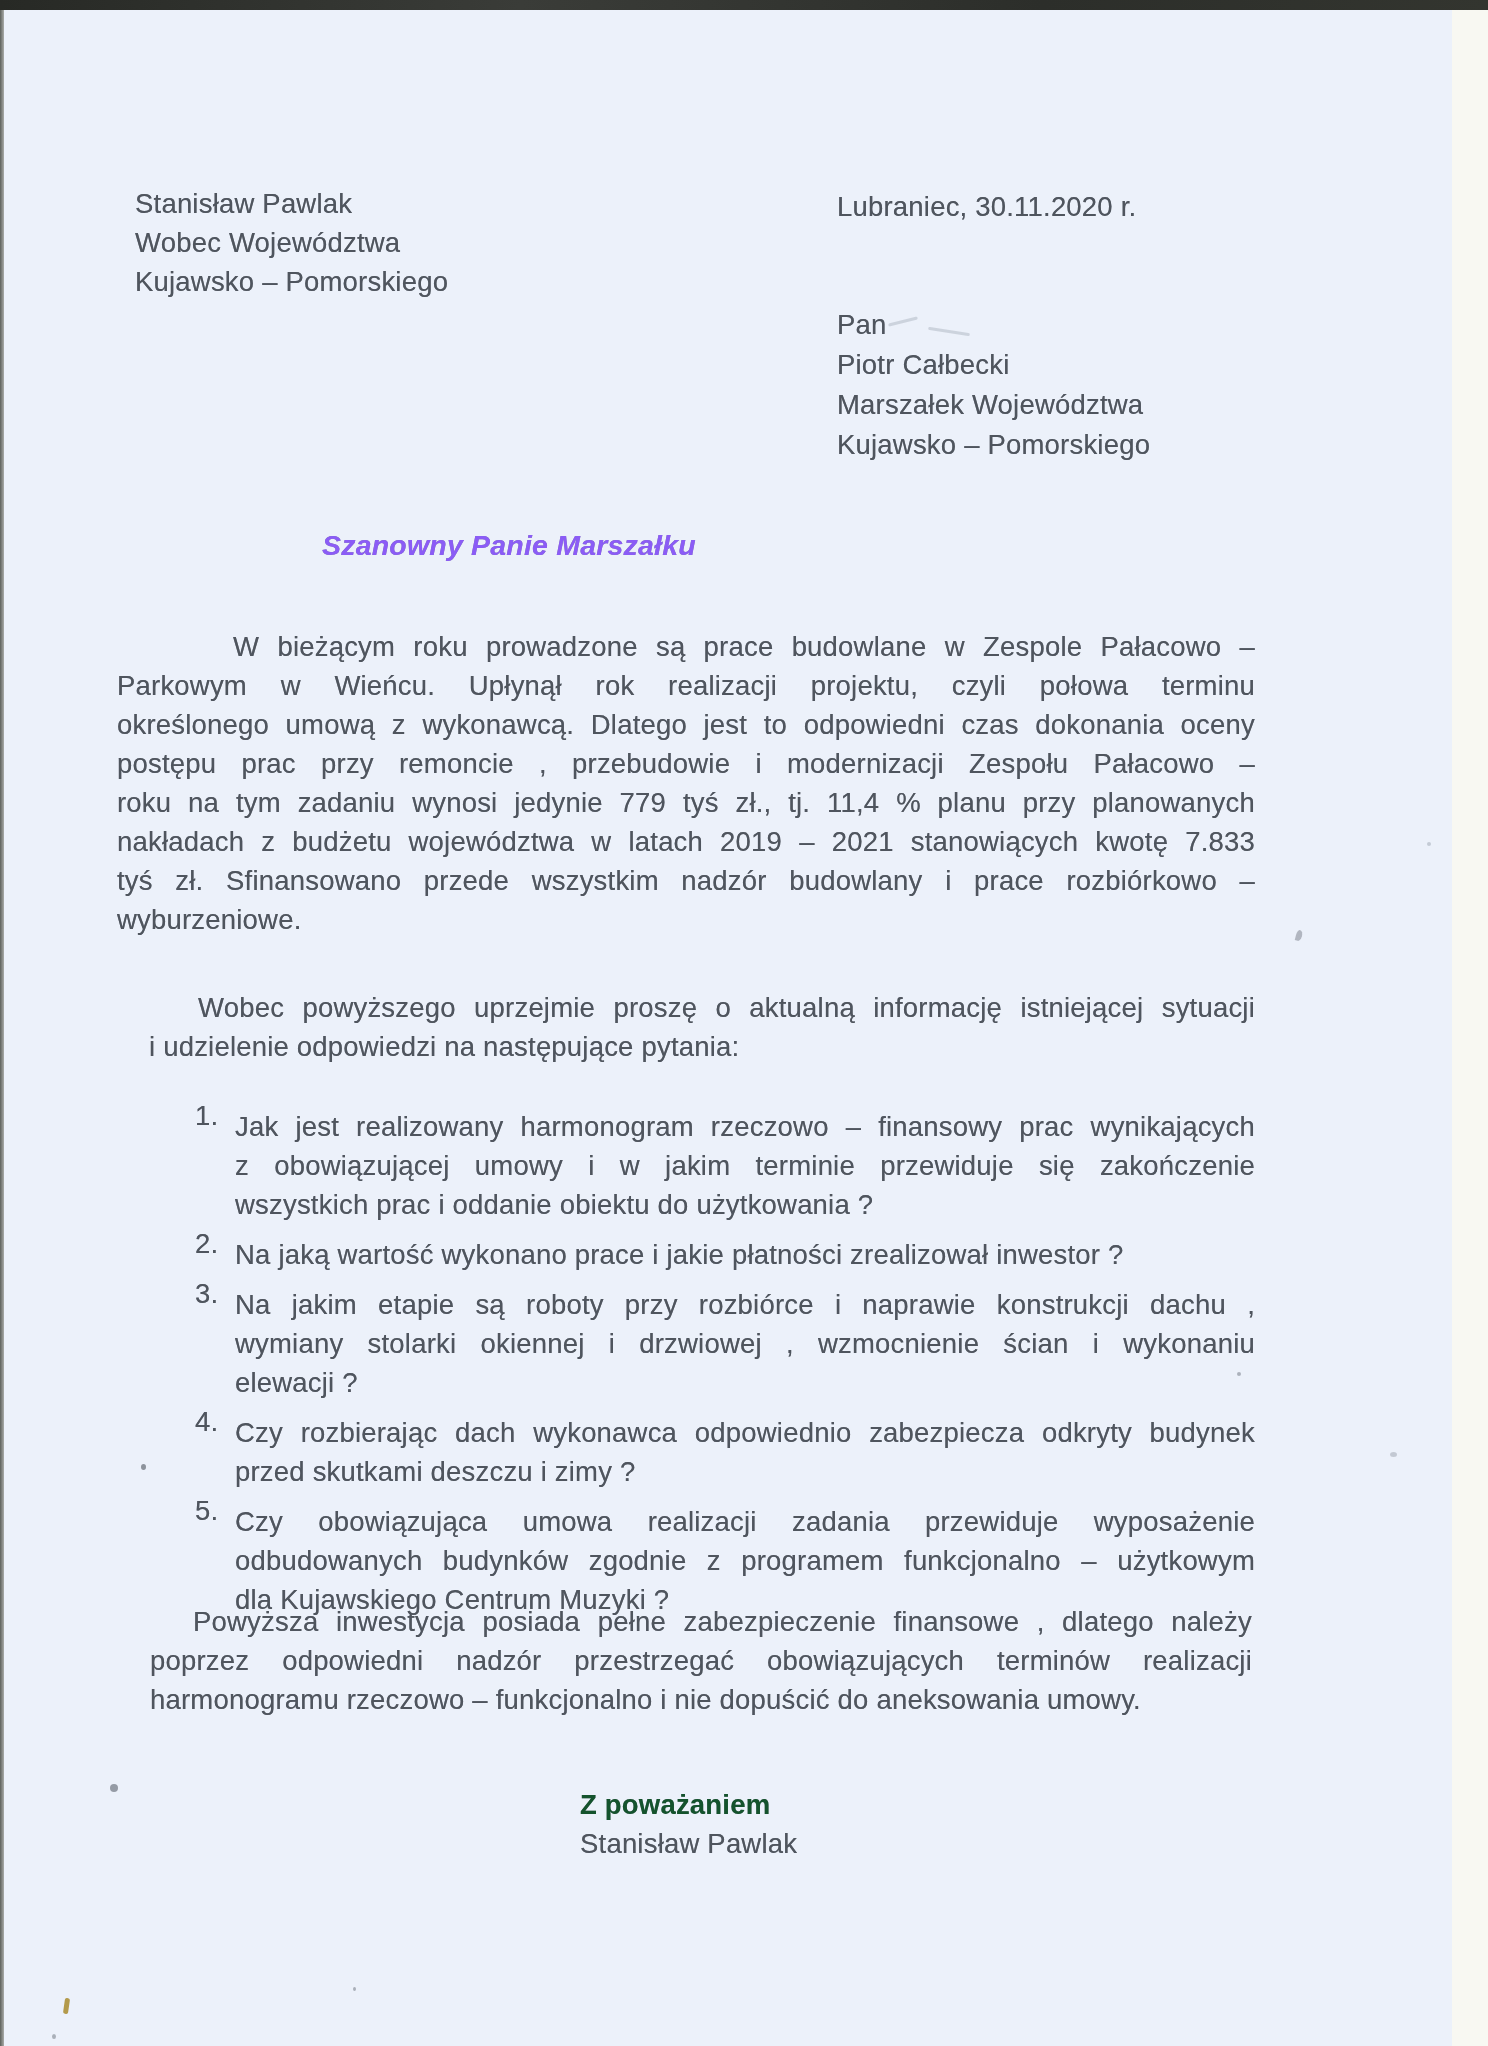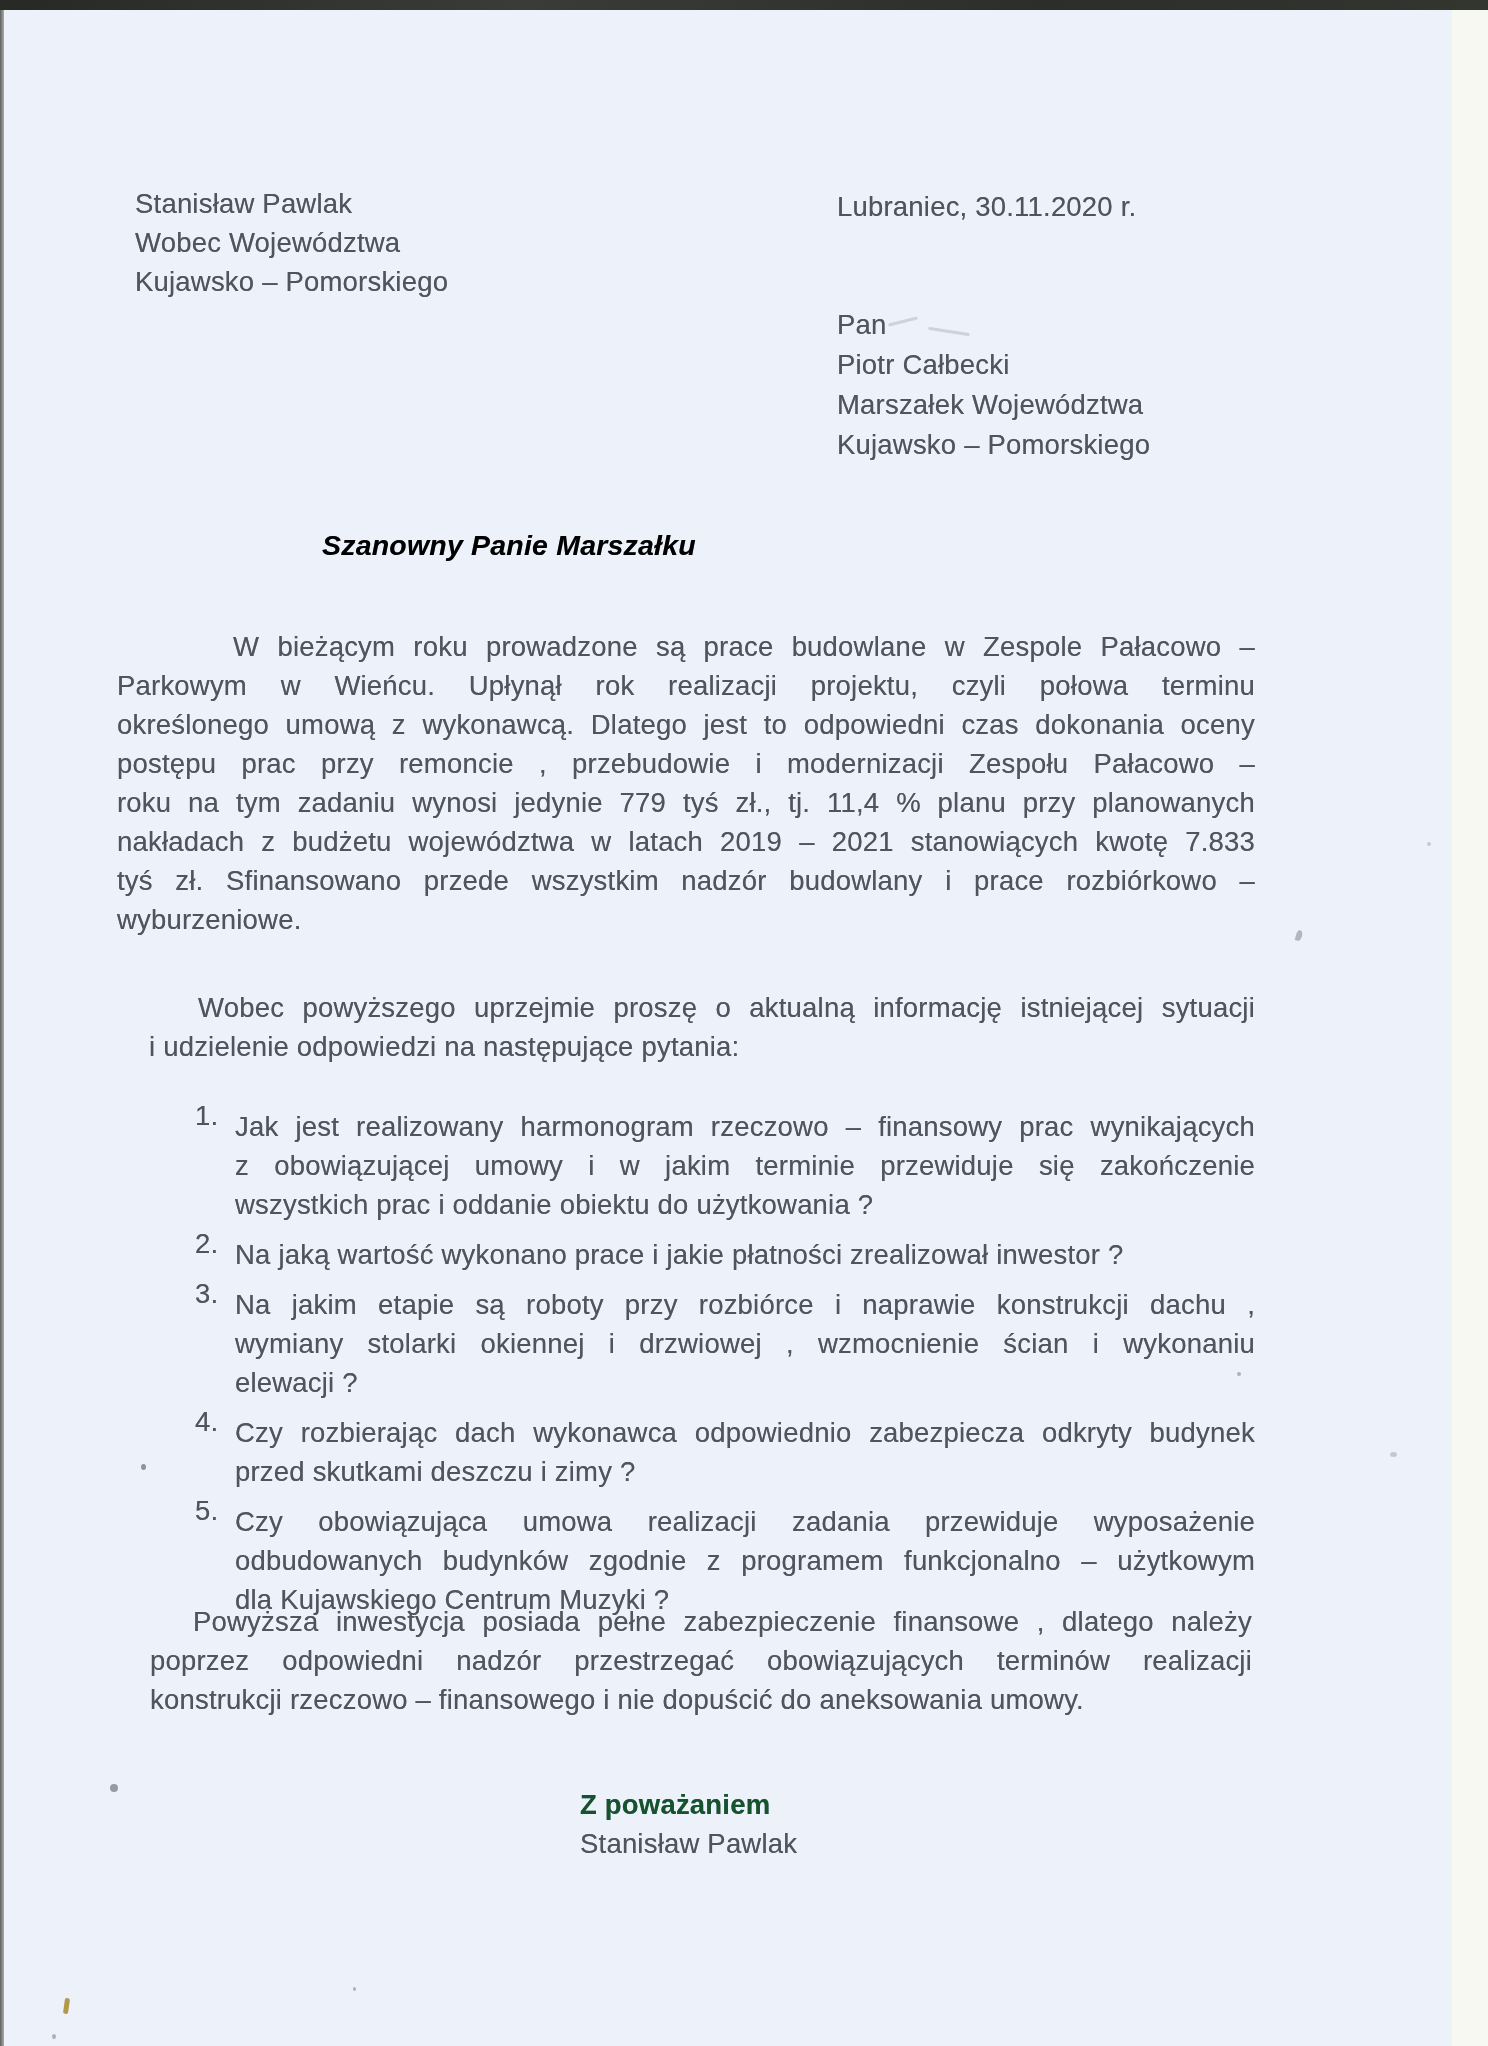--- a/index.html
+++ b/index.html
@@ -17,21 +17,21 @@
   }
   .scan-top-edge{position:absolute;top:0;left:0;width:100%;height:10px;
     background:linear-gradient(to right,#272925,#3a3c38 35%,#2c2e2a 70%,#33352f);}
   .scan-left-edge{position:absolute;top:10px;left:0;width:4px;height:2036px;
     background:linear-gradient(to right,#44473f,#9ea09b);opacity:.85;}
   .scanner-margin-strip{position:absolute;top:10px;right:0;width:36px;height:2036px;background:#f8f8f2;}
   .abs{position:absolute;}
   .sender{left:135px;top:184px;}
   .dateline{left:837px;top:187px;}
   .recipient{left:837px;top:305px;line-height:40px;}
-  .salutation{left:322px;top:526px;font-weight:bold;font-style:italic;font-size:28.5px;color:#000000;}
+  .salutation{left:322px;top:526px;font-weight:bold;font-style:italic;font-size:28.5px;color:#8b5cf6;}
   .para1{left:117px;top:603px;width:1138px;margin-top:24px;}
   .para2{left:149px;top:988px;width:1106px;}
   .qlist{left:195px;top:1096px;width:1060px;}
   .para3{left:150px;top:1602px;width:1102px;}
   .signoff{left:580px;top:1785px;}
   .signoff .phrase{font-weight:bold;color:#14532d;}
   .justified .line{text-align:justify;text-align-last:justify;text-justify:inter-word;}
   .justified .line.last{text-align-last:left;}
   .qrow{display:flex;align-items:flex-start;}
   .qnum{width:40px;flex:0 0 40px;text-align:left;}
@@ -128,21 +128,21 @@
           <div class="line">Czy obowiązująca umowa realizacji zadania przewiduje wyposażenie</div>
           <div class="line">odbudowanych budynków zgodnie z programem funkcjonalno – użytkowym</div>
           <div class="line last">dla Kujawskiego Centrum Muzyki ?</div>
         </div>
       </div>
     </div>
 
   <div class="abs para3 justified">
       <div class="line" style="text-indent: 43px;">Powyższa inwestycja posiada pełne zabezpieczenie finansowe , dlatego należy</div>
       <div class="line">poprzez odpowiedni nadzór przestrzegać obowiązujących terminów realizacji</div>
-      <div class="line last">konstrukcji rzeczowo – finansowego i nie dopuścić do aneksowania umowy.</div>
+      <div class="line last">harmonogramu rzeczowo – funkcjonalno i nie dopuścić do aneksowania umowy.</div>
     </div>
 
   <div class="abs signoff">
     <div class="phrase">Z poważaniem</div>
     <div>Stanisław Pawlak</div>
   </div>
 
   <div class="speck speck-yellow"></div>
   <div class="speck speck-dot5"></div>
   <div class="speck speck-blob"></div>

